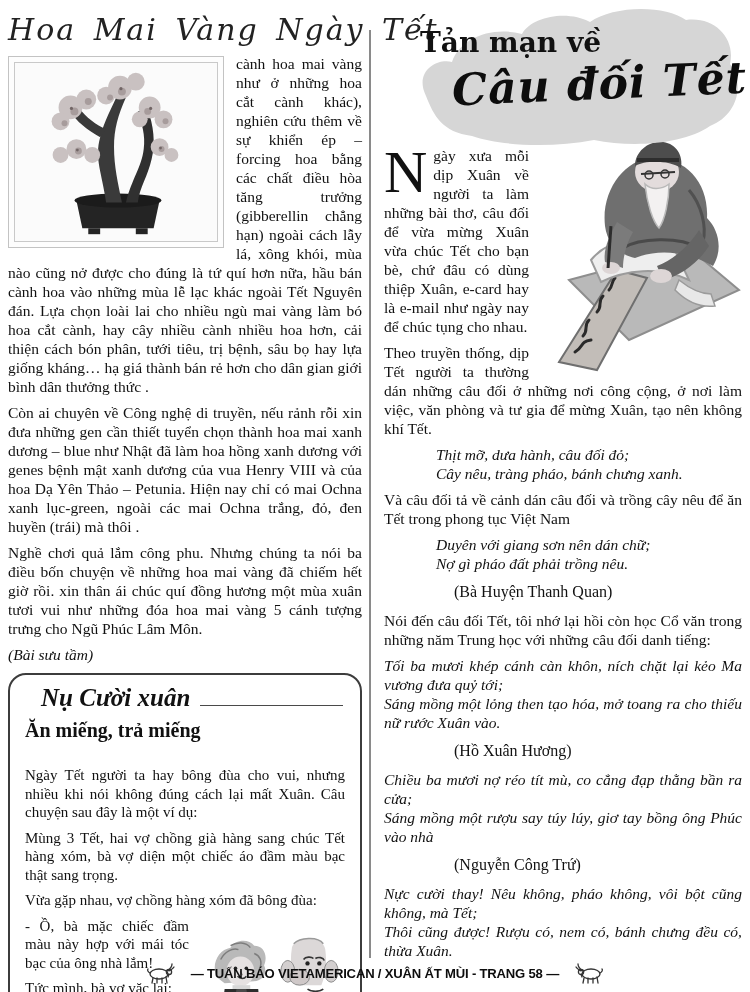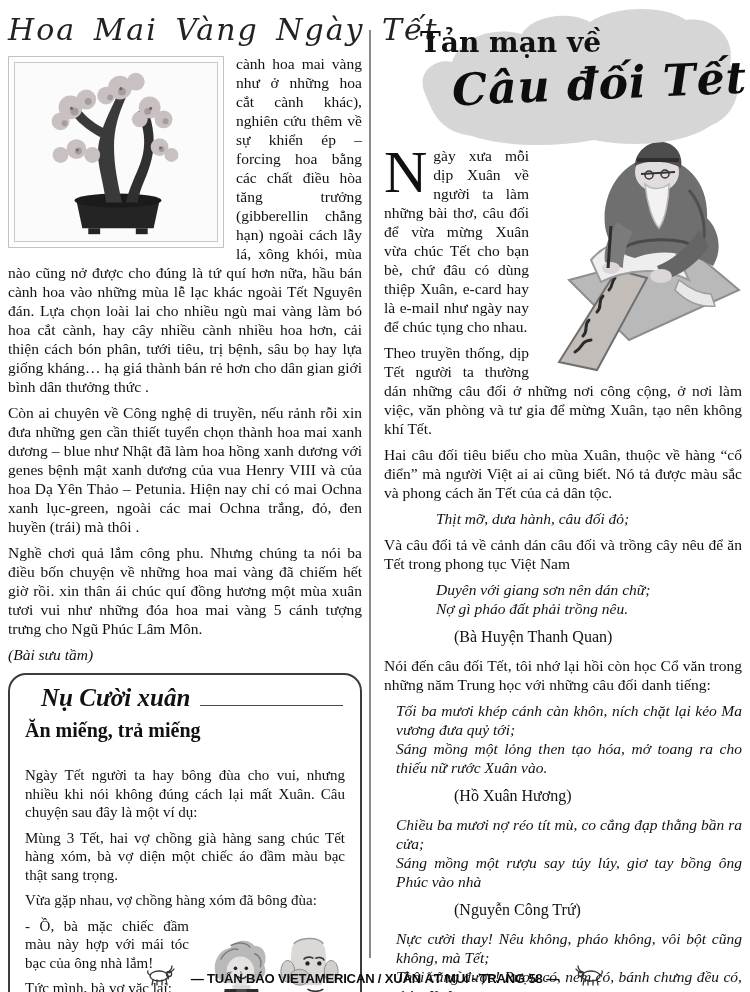--- a/index.html
+++ b/index.html
@@ -56,27 +56,27 @@
     font-family:"DejaVu Serif", serif; font-style:italic; font-weight:bold;
     font-size:44px; letter-spacing:1px; transform:rotate(-2.5deg); color:#0d0d0d;
     white-space:nowrap;
   }
   .scholar { float:right; width:205px; height:242px; margin:-16px -2px 4px 10px; }
   .col-right p.rb { font-size:15.5px; line-height:19px; text-align:justify; margin-bottom:7px; }
   p.dropcap::first-letter {
     float:left; font-size:60px; line-height:48px; padding:2px 6px 0 0; font-family:"Liberation Serif", serif;
   }
   .poem { font-style:italic; font-size:15.5px; line-height:19px; margin:2px 0 7px 52px; }
-  .poem.full { margin-left:12px; text-align:justify; }
+  .poem.full { margin-left:0; text-align:justify; }
   .attr { text-align:left; padding-left:70px; font-size:16px; margin:10px 0 10px 0; }
 
   
   .page-footer {
     position:absolute; left:0; right:0; bottom:6px; height:26px;
-    display:flex; align-items:flex-end; justify-content:center; gap:10px;
+    display:flex; align-items:center; justify-content:center; gap:10px;
   }
   .footer-text {
     font-family:"Liberation Sans", sans-serif; font-weight:bold; font-size:13.5px;
     letter-spacing:-0.2px; color:#0d0d0d; white-space:nowrap; transform:scaleX(0.97);
   }
   .goat { width:30px; height:22px; }
 </style>
 </head>
 <body>
 
@@ -252,24 +252,24 @@
 
       <path d="M102,44 L136,42" stroke="#333" stroke-width="2"></path>
       <circle cx="110" cy="45" r="4" fill="none" stroke="#333" stroke-width="1.5"></circle>
       <circle cx="126" cy="44" r="4" fill="none" stroke="#333" stroke-width="1.5"></circle>
 
       <path d="M106,54 C108,74 114,92 120,98 C126,90 130,70 130,54 C122,60 112,60 106,54 Z" fill="#f3f1f1" stroke="#b9b9b9" stroke-width="1.5"></path>
     </svg>
 
     <p class="rb dropcap">Ngày xưa mỗi dịp Xuân về người ta làm những bài thơ, câu đối để vừa mừng Xuân vừa chúc Tết cho bạn bè, chứ đâu có dùng thiệp Xuân, e-card hay là e-mail như ngày nay để chúc tụng cho nhau.</p>
     <p class="rb">Theo truyền thống, dịp Tết người ta thường dán những câu đối ở những nơi công cộng, ở nơi làm việc, văn phòng và tư gia để mừng Xuân, tạo nên không khí Tết.</p>
-    <p class="rb">Hai câu đối tiêu biểu cho mùa Xuân, thuộc về hàng “cổ điển” mà người Việt ai ai cũng biết. Nó tả được màu sắc và phong cách ăn Tết của cả dân tộc.</p>
 
     <div class="poem">
       <div>Thịt mỡ, dưa hành, câu đối đỏ;</div>
+      <div>Cây nêu, tràng pháo, bánh chưng xanh.</div>
     </div>
 
     <p class="rb">Và câu đối tả về cảnh dán câu đối và trồng cây nêu để ăn Tết trong phong tục Việt Nam</p>
 
     <div class="poem">
       <div>Duyên với giang sơn nên dán chữ;</div>
       <div>Nợ gì pháo đất phải trồng nêu.</div>
     </div>
     <div class="attr">(Bà Huyện Thanh Quan)</div>
 

